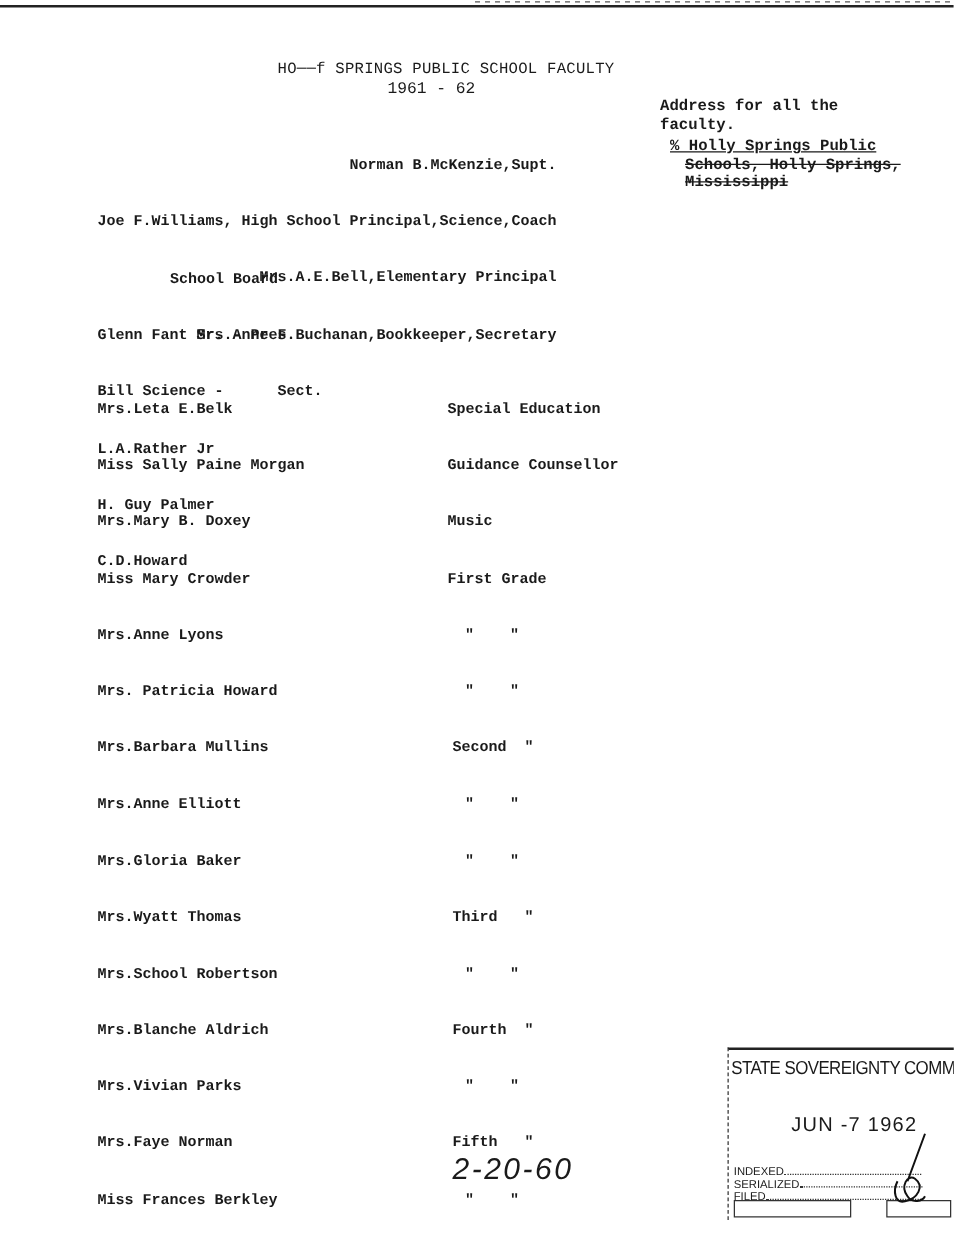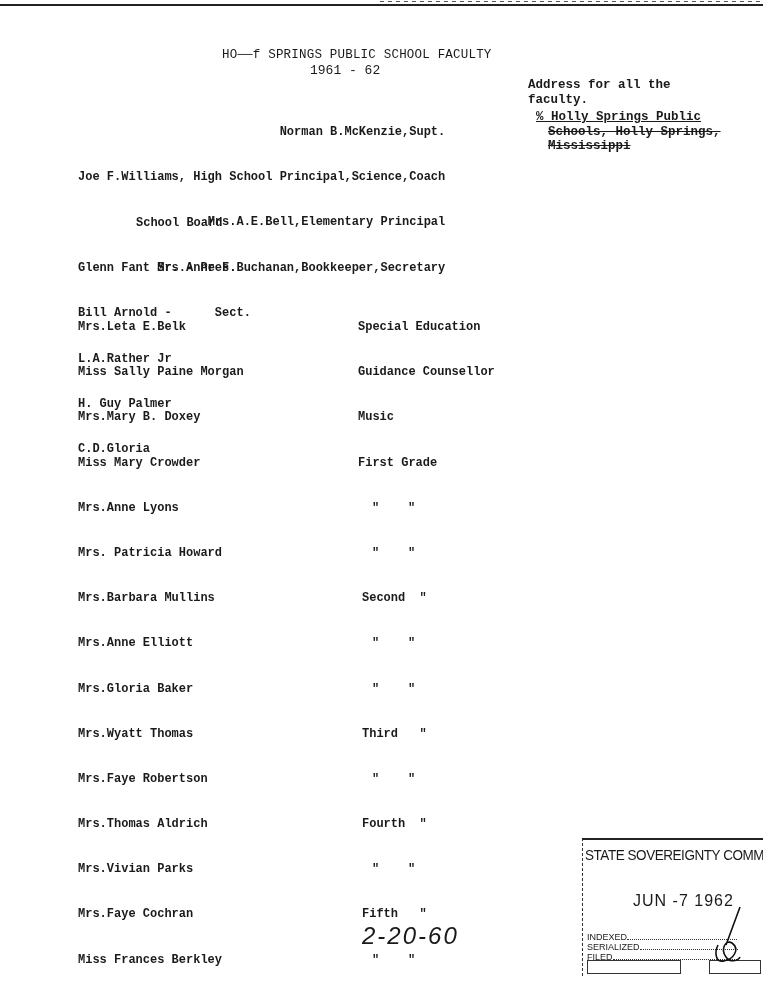--- a/index.html
+++ b/index.html
@@ -52,41 +52,41 @@
 <div class="line staff">
   <div>Norman B.McKenzie,Supt.</div>
   <div>Joe F.Williams, High School Principal,Science,Coach</div>
   <div>Mrs.A.E.Bell,Elementary Principal</div>
   <div>Mrs.Anne F.Buchanan,Bookkeeper,Secretary</div>
 </div>
 
 <div class="line board">
   <div style="padding-left:58px">School Board</div>
   <div>Glenn Fant Sr. - Pres.</div>
-  <div>Bill Arnold -      Sect.</div>
+  <div>Bill Science -      Sect.</div>
   <div>L.A.Rather Jr</div>
   <div>H. Guy Palmer</div>
-  <div>C.D.Gloria</div>
+  <div>C.D.Howard</div>
 </div>
 
 <div class="line names">
   <div>Mrs.Leta E.Belk</div>
   <div>Miss Sally Paine Morgan</div>
   <div>Mrs.Mary B. Doxey</div>
   <div>Miss Mary Crowder</div>
   <div>Mrs.Anne Lyons</div>
   <div>Mrs. Patricia Howard</div>
   <div>Mrs.Barbara Mullins</div>
   <div>Mrs.Anne Elliott</div>
   <div>Mrs.Gloria Baker</div>
   <div>Mrs.Wyatt Thomas</div>
-  <div>Mrs.Faye Robertson</div>
-  <div>Mrs.Thomas Aldrich</div>
+  <div>Mrs.School Robertson</div>
+  <div>Mrs.Blanche Aldrich</div>
   <div>Mrs.Vivian Parks</div>
-  <div>Mrs.Faye Cochran</div>
+  <div>Mrs.Faye Norman</div>
   <div>Miss Frances Berkley</div>
   
   
   
   
   
   
   
   
   

